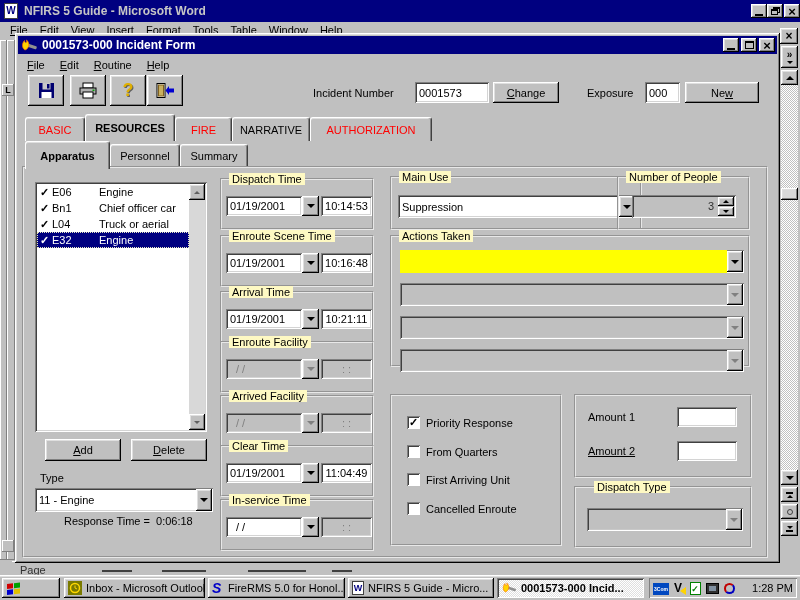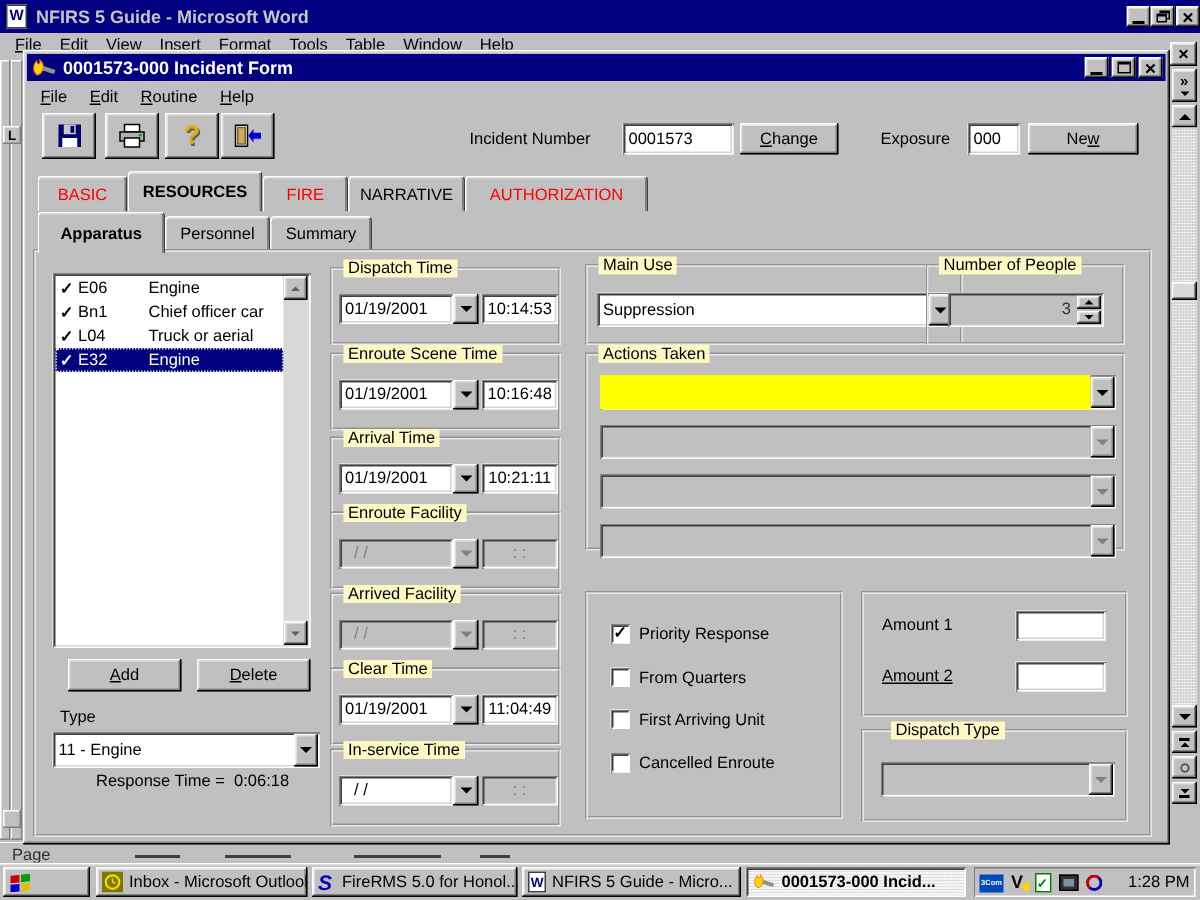--- a/index.html
+++ b/index.html
@@ -103,21 +103,21 @@
     <span class="tri-sm-up"></span>
   </div>
 <div class="abs raised center" style="left:781px;top:504px;width:17px;height:15px;">
     <span style="width:6px;height:6px;border:1px solid #404040;border-radius:50%;background:#c0c0c0;"></span>
   </div>
 <div class="abs raised center" style="left:781px;top:521px;width:17px;height:15px;flex-direction:column;">
     <span class="tri-sm-down"></span>
     <span style="width:7px;height:2px;background:#000;margin-top:1px;"></span>
   </div>
 
-<div class="abs" style="left:0;top:561px;width:686px;height:14px;background:#c0c0c0;box-shadow: inset 0 1px 0 #fff;">
+<div class="abs" style="left:12px;top:561px;width:686px;height:14px;background:#c0c0c0;box-shadow: inset 0 1px 0 #fff;">
   <span style="position:absolute;left:8px;top:3px;color:#303030;">Page</span>
   <span class="abs" style="left:90px;top:9px;width:30px;height:2px;background:#404040;"></span>
   <span class="abs" style="left:150px;top:9px;width:44px;height:2px;background:#404040;"></span>
   <span class="abs" style="left:236px;top:9px;width:58px;height:2px;background:#404040;"></span>
   <span class="abs" style="left:320px;top:9px;width:20px;height:2px;background:#404040;"></span>
 </div>
 
 <div class="abs raised" style="left:15px;top:33px;width:765px;height:530px;">
 
   <div class="abs titlebar" style="left:3px;top:3px;width:759px;height:18px;padding:0 2px;">

